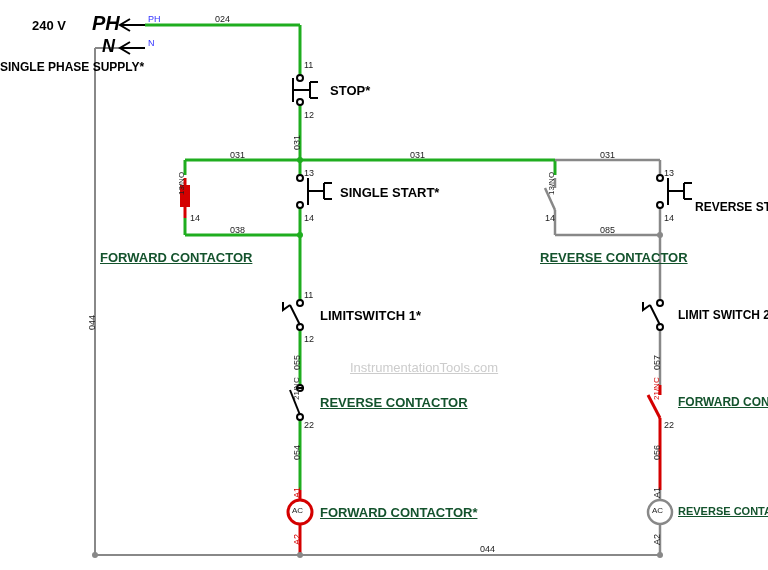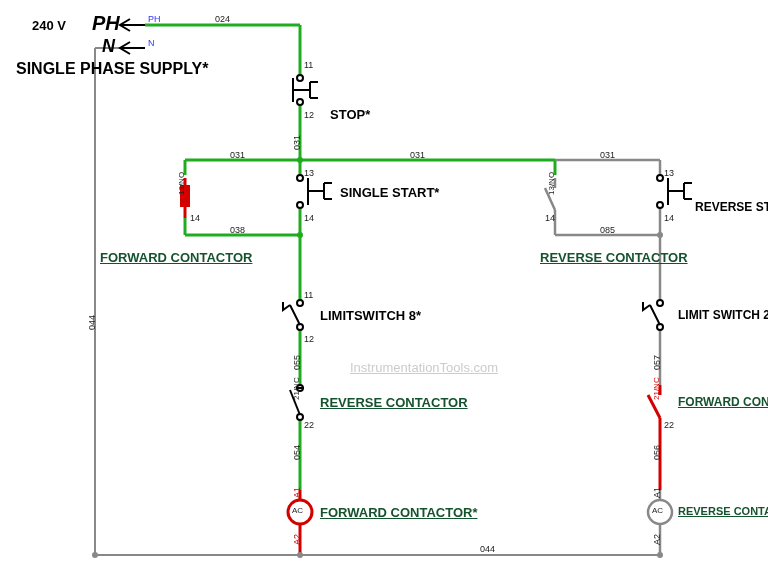--- a/index.html
+++ b/index.html
@@ -200,30 +200,30 @@
     <circle cx="660" cy="235" r="3"></circle>
     <circle cx="95" cy="555" r="3"></circle>
     <circle cx="300" cy="555" r="3"></circle>
     <circle cx="660" cy="555" r="3"></circle>
   </g>
 </svg>
 
 <div class="label" style="left:32px; top:18px;">240 V</div>
 <div class="ph-sym" style="left:92px; top:12px;">PH</div>
 <div class="ph-sym" style="left:102px; top:36px; font-size:18px;">N</div>
-<div class="label" style="left:16px; top:60px; font-size:16px;">SINGLE PHASE SUPPLY*</div>
-
-<div class="label" style="left:330px; top:83px;margin-top:24px;">STOP*</div>
+<div class="label" style="left:0px; top:60px; font-size:12px;">SINGLE PHASE SUPPLY*</div>
+
+<div class="label" style="left:330px; top:83px;">STOP*</div>
 <div class="label" style="left:340px; top:185px;">SINGLE START*</div>
 <div class="label" style="left:695px; top:200px; font-size:12px;">REVERSE START*</div>
 
 <div class="label-link" style="left:100px; top:250px;">FORWARD CONTACTOR</div>
 <div class="label-link" style="left:540px; top:250px;">REVERSE CONTACTOR</div>
 
-<div class="label" style="left:320px; top:308px;">LIMITSWITCH 8*</div>
+<div class="label" style="left:320px; top:308px;">LIMITSWITCH 1*</div>
 <div class="label" style="left:678px; top:308px; font-size:12px;">LIMIT SWITCH 2*</div>
 
 <div class="label-link" style="left:320px; top:395px;">REVERSE CONTACTOR</div>
 <div class="label-link" style="left:678px; top:395px; font-size:12px;">FORWARD CONTACTOR</div>
 
 <div class="label-link" style="left:320px; top:505px;">FORWARD CONTACTOR*</div>
 <div class="label-link" style="left:678px; top:505px; font-size:11px;">REVERSE CONTACTOR*</div>
 
 <div class="watermark" style="left:350px; top:360px;text-decoration:underline;">InstrumentationTools.com</div>
 

